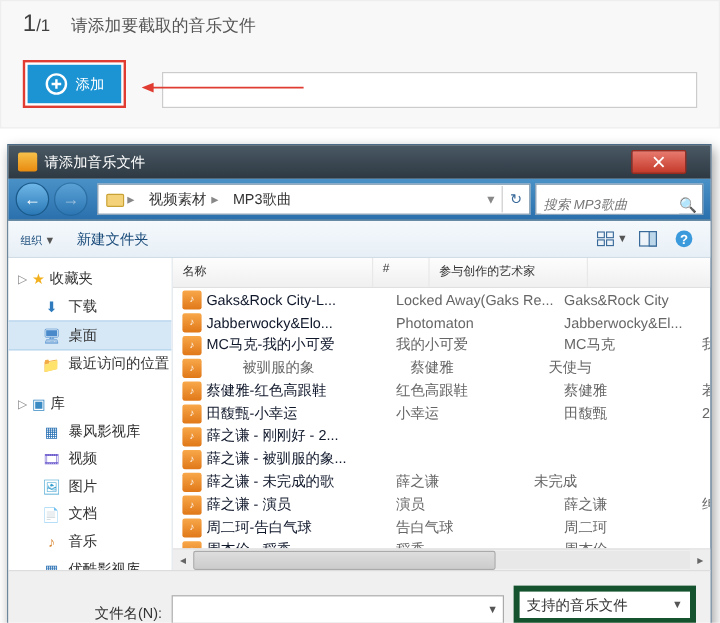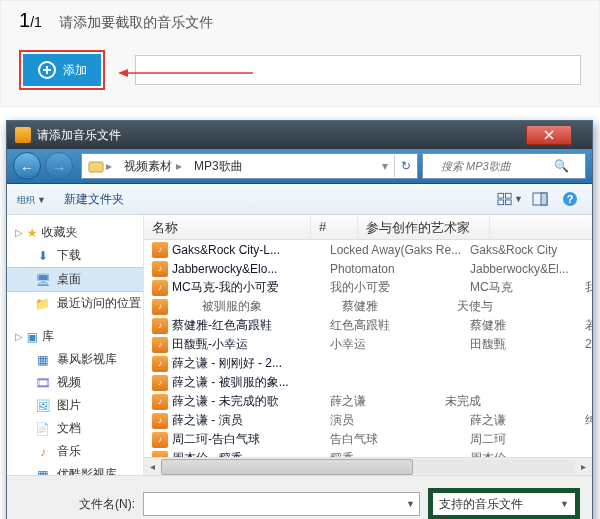--- a/index.html
+++ b/index.html
@@ -1,76 +1,76 @@
 <!DOCTYPE html>
 <html><head>
 <meta charset="utf-8">
 <style>
 body{margin:0;font-family:"Microsoft YaHei","Segoe UI",sans-serif;font-size:12px;background:#fff;color:#333;width:600px;height:519px;overflow:hidden;position:relative}
 .top-section{background:#f8f8f8;border:1px solid #eee;padding:8px 18px 16px}
-.step-num{font-size:14px;color:#000000}
+.step-num{font-size:14px;color:#404040}
 .step-num .cur{font-size:20px}
 .step-title{font-size:14px;color:#555;margin-left:14px}
-.add-row{margin-top:18px;display:flex;align-items:center;position:relative}
+.add-row{margin-top:18px;display:flex;align-items:flex-end;position:relative}
 .add-btn-wrap{border:2px solid #e03c31;padding:2px;display:inline-block;background:#fff}
 .add-btn{background:#1c94d4;color:#fff;display:flex;align-items:center;padding:6px 14px;cursor:pointer}
 .add-btn svg{margin-right:6px}
 .url-field{flex:1;margin-left:30px;height:28px;border:1px solid #ccc;background:#fff}
 .arrow{position:absolute;left:99px;top:16px}
 .dialog{position:absolute;left:6px;top:120px;width:585px;border:1px solid #4a6a86;box-shadow:2px 4px 10px rgba(0,0,0,0.4);background:#fff}
 .dlg-titlebar{height:28px;background:linear-gradient(#4a5964,#2d3842);display:flex;align-items:center;padding:0 20px 0 8px;color:#fff}
 .dlg-titlebar .ticon{width:16px;height:16px;background:linear-gradient(#f7c14a,#e88a0f);border-radius:2px;margin-right:6px}
 .dlg-titlebar .spacer{flex:1}
 .dlg-close{width:44px;height:18px;background:linear-gradient(#e87a6f,#c43a2a);border:1px solid #9a2a1e;border-radius:2px;display:flex;align-items:center;justify-content:center;cursor:pointer}
 .navbar{height:34px;background:linear-gradient(#4a91c7,#2a70ad);display:flex;align-items:center;padding:0 6px;border-bottom:1px solid #1a4b72}
 .nav-btn{width:26px;height:26px;border-radius:50%;background:linear-gradient(#6fb7e8,#2a78b6);border:1px solid #1a5a8a;display:flex;align-items:center;justify-content:center;margin-right:4px;cursor:pointer}
 .nav-btn.disabled{opacity:.5}
 .nav-arrow{color:#fff;font-size:14px}
 .breadcrumb{flex:1;height:24px;background:#fff;border:1px solid #7a95ad;display:flex;align-items:center;font-size:12px;margin:0 4px}
 .bc-seg{padding:0 6px;display:flex;align-items:center;cursor:pointer}
 .bc-sep{color:#888}
 .bc-refresh{width:22px;height:22px;display:flex;align-items:center;justify-content:center;border-left:1px solid #ccc;cursor:pointer;color:#3a6a9a}
-.searchbox{width:130px;height:24px;background:#fff;border:1px solid #7a95ad;display:flex;align-items:center;padding:0 16px}
+.searchbox{width:130px;height:24px;background:#fff;border:1px solid #7a95ad;display:flex;align-items:flex-end;padding:0 4px}
 .searchbox input{border:0;flex:1;width:80px;font-size:11px;color:#999;font-style:italic;outline:none}
 .toolbar{height:30px;background:linear-gradient(#f5f9fc,#e7eff6);border-bottom:1px solid #d0dce6;display:flex;align-items:center;padding:0 8px}
 .toolbar .tl{color:#1a4b7a;font-size:12px;margin-right:18px;cursor:pointer}
 .toolbar .tl span{font-size:9px;margin-left:2px}
 .toolbar .spacer{flex:1}
 .ticon-btn{width:26px;height:22px;border:1px solid transparent;border-radius:2px;display:flex;align-items:center;justify-content:center;cursor:pointer;color:#3a6a9a;margin-left:2px}
 .body{display:flex;height:260px}
 .sidebar{width:136px;background:#fff;border-right:1px solid #e0e6ec;padding:6px 0;overflow:hidden}
 .sb-group{margin-bottom:10px}
 .sb-head{display:flex;align-items:center;padding:3px 8px;font-size:12px}
 .sb-head .disc{color:#888;margin-right:4px;font-size:10px}
 .sb-head.fav .ic{color:#f2b01e}
 .sb-head.lib .ic{color:#3a8ac4}
 .sb-item{padding:3px 0 3px 28px;display:flex;align-items:center;font-size:12px;cursor:pointer}
 .sb-item .ic{width:16px;height:16px;margin-right:6px;display:flex;align-items:center;justify-content:center;font-size:12px}
 .sb-item.sel{background:#d6e7f5;border-top:1px solid #b6d4ec;border-bottom:1px solid #b6d4ec}
 .filelist{flex:1;display:flex;flex-direction:column;overflow:hidden}
-.cols{display:flex;height:24px;background:linear-gradient(#fdfdfd,#f0f0f0);border-bottom:1px solid #e0e0e0;font-size:13px;color:#333}
+.cols{display:flex;height:24px;background:linear-gradient(#fdfdfd,#f0f0f0);border-bottom:1px solid #e0e0e0;font-size:10px;color:#333}
 .col{padding:4px 8px;border-right:1px solid #e8e8e8}
 .c-name{flex:0 0 150px}
 .c-num{flex:0 0 30px}
 .c-title{flex:0 0 140px}
 .c-artist{flex:0 0 115px}
 .rows{flex:1;overflow:hidden;position:relative}
 .row{display:flex;height:19px;align-items:center;font-size:12px}
 .row .ic{width:16px;height:16px;margin:0 4px 0 8px;background:linear-gradient(#f8a84a,#e07818);border-radius:2px;display:flex;align-items:center;justify-content:center;color:#fff;font-size:8px;font-weight:bold}
 .row .n{flex:0 0 128px;color:#0f172a;white-space:nowrap;overflow:hidden;text-overflow:ellipsis}
 .row .num{flex:0 0 30px}
 .row .t{flex:0 0 140px;color:#666;white-space:nowrap;overflow:hidden;text-overflow:ellipsis}
 .row .a{flex:0 0 115px;color:#666;white-space:nowrap;overflow:hidden;text-overflow:ellipsis}
 .row .al{flex:1;color:#666;white-space:nowrap;overflow:hidden;text-overflow:ellipsis}
 .hscroll{height:17px;background:#f0f0f0;border-top:1px solid #ddd;display:flex;align-items:center;padding:0 17px;position:relative}
 .hscroll .track{flex:1;height:15px;background:#e8e8e8}
 .hscroll .thumb{position:absolute;left:17px;top:1px;width:250px;height:14px;background:linear-gradient(#ddd,#ccc);border:1px solid #aaa;border-radius:2px}
 .hscroll .arr{position:absolute;top:0;width:17px;height:17px;background:#eee;display:flex;align-items:center;justify-content:center;color:#666;font-size:10px;cursor:pointer}
 .footer{background:#f0f0f0;padding:12px 12px;border-top:1px solid #ddd}
-.fn-row{display:flex;align-items:center;margin-bottom:0}
+.fn-row{display:flex;align-items:flex-end;margin-bottom:0}
 .fn-row label{margin-left:60px;margin-right:8px}
 .fn-row .combo{flex:1;height:22px;border:1px solid #aaa;background:#fff;display:flex;align-items:center;padding:0 4px;margin-right:8px}
 .fn-row .filter{width:130px;height:22px;border:5px solid #14532d;background:#fff;display:flex;align-items:center;padding:0 6px;justify-content:space-between;cursor:pointer}
 .dropdown-caret{font-size:9px;color:#555}
 </style>
 </head>
 <body>
 
 <div class="top-section">
   <div>

